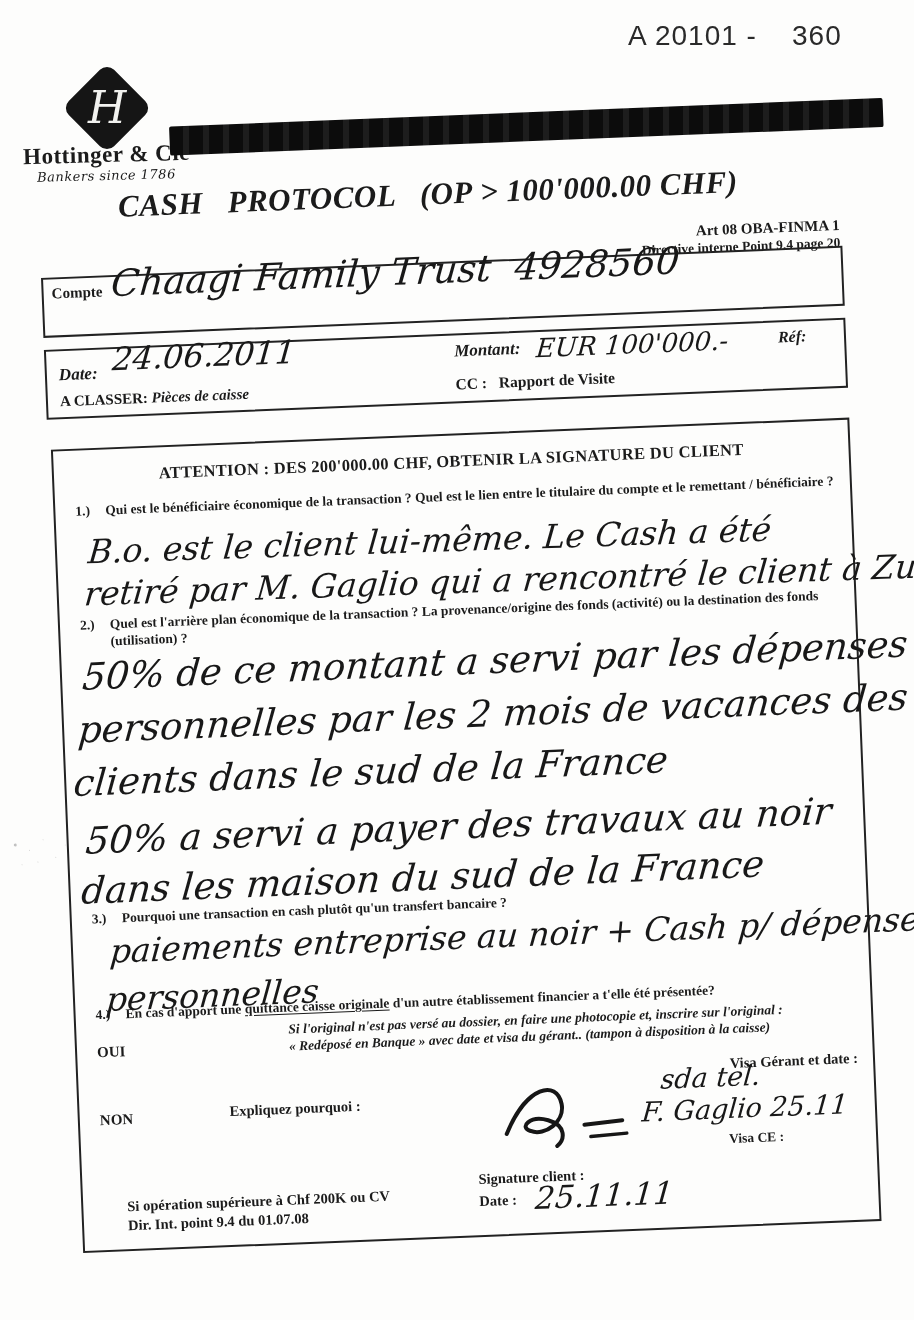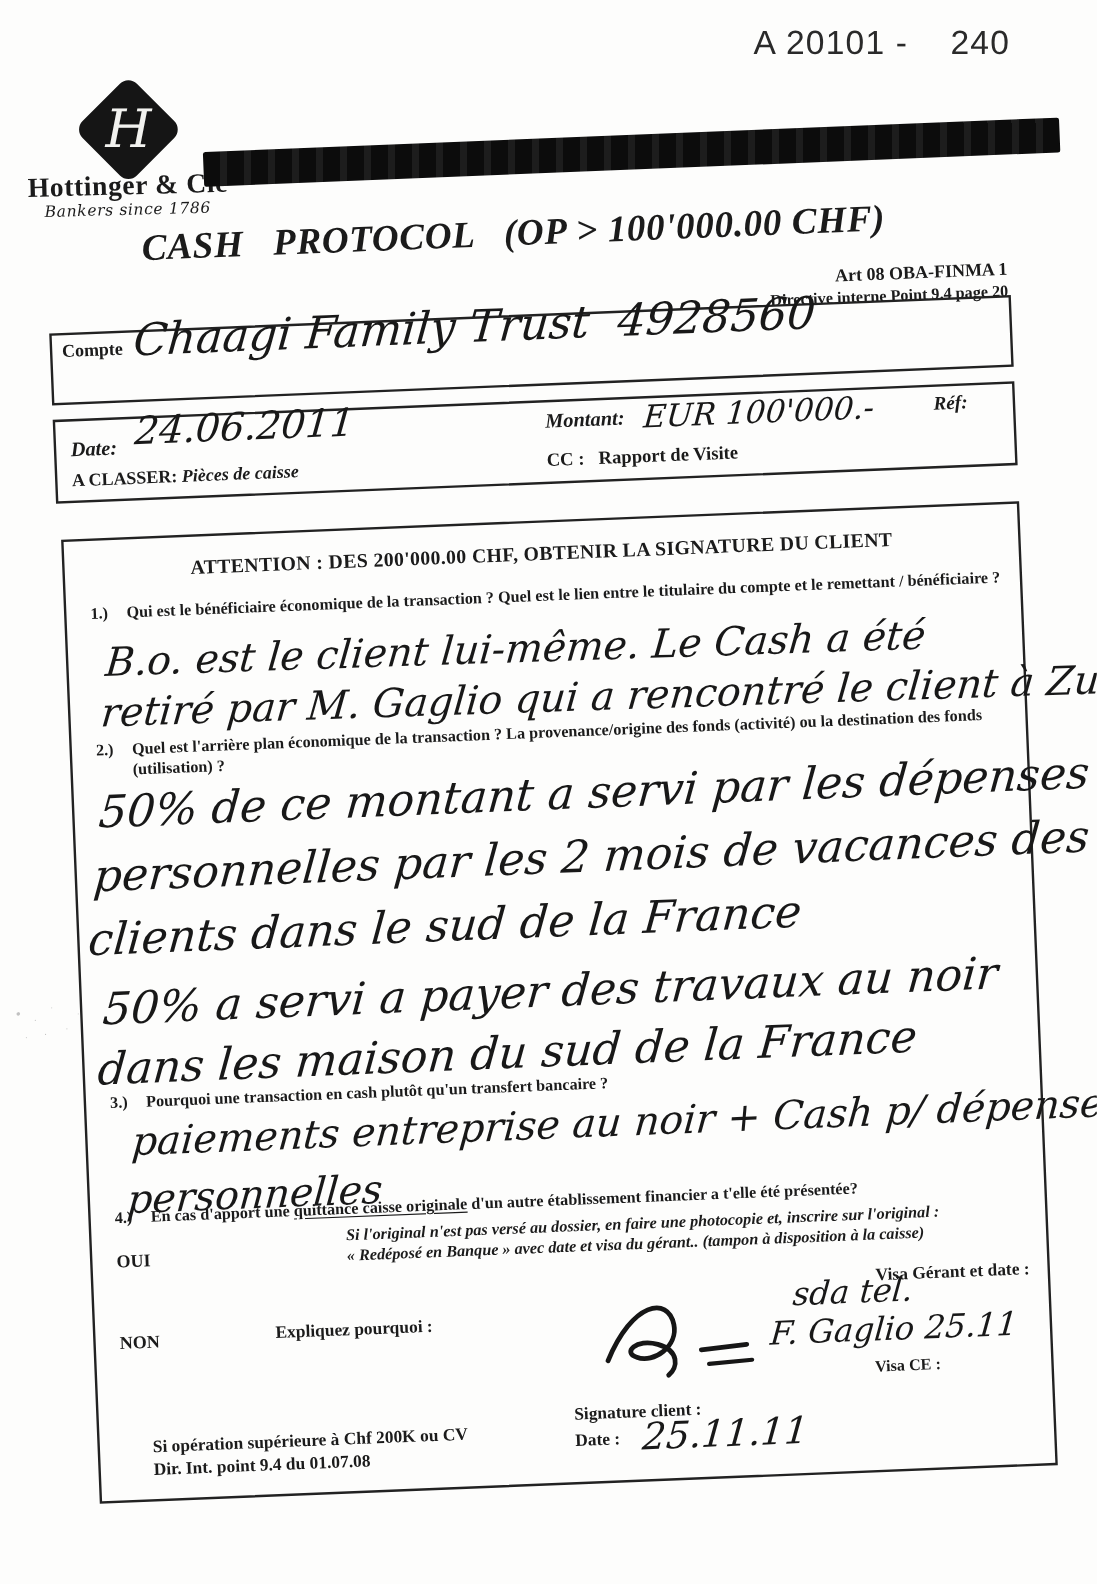--- a/index.html
+++ b/index.html
@@ -110,21 +110,21 @@
   .speckle{
     left:12px;top:840px;width:3px;height:3px;background:#9a9a9a;border-radius:50%;
     box-shadow:14px 6px 0 -1px #aaa, 28px -4px 0 -1px #b5b5b5, 40px 14px 0 -1px #a5a5a5,
                6px 20px 0 -1px #b0b0b0, 50px 2px 0 -1px #c0c0c0, 22px 18px 0 -1px #9f9f9f;
     opacity:.6;
   }
 </style>
 </head>
 <body>
 
-<div class="abs doc-number pre">A 20101 -    240</div>
+<div class="abs doc-number pre">A 20101 -    360</div>
 
 <div class="abs logo-wrap">
   <div class="logo-diamond">
     <span class="logo-monogram">H</span>
   </div>
   <div class="logo-name">Hottinger &amp; Cie</div>
   <div class="logo-tagline">Bankers since 1786</div>
 </div>
 
 <div class="scan">

